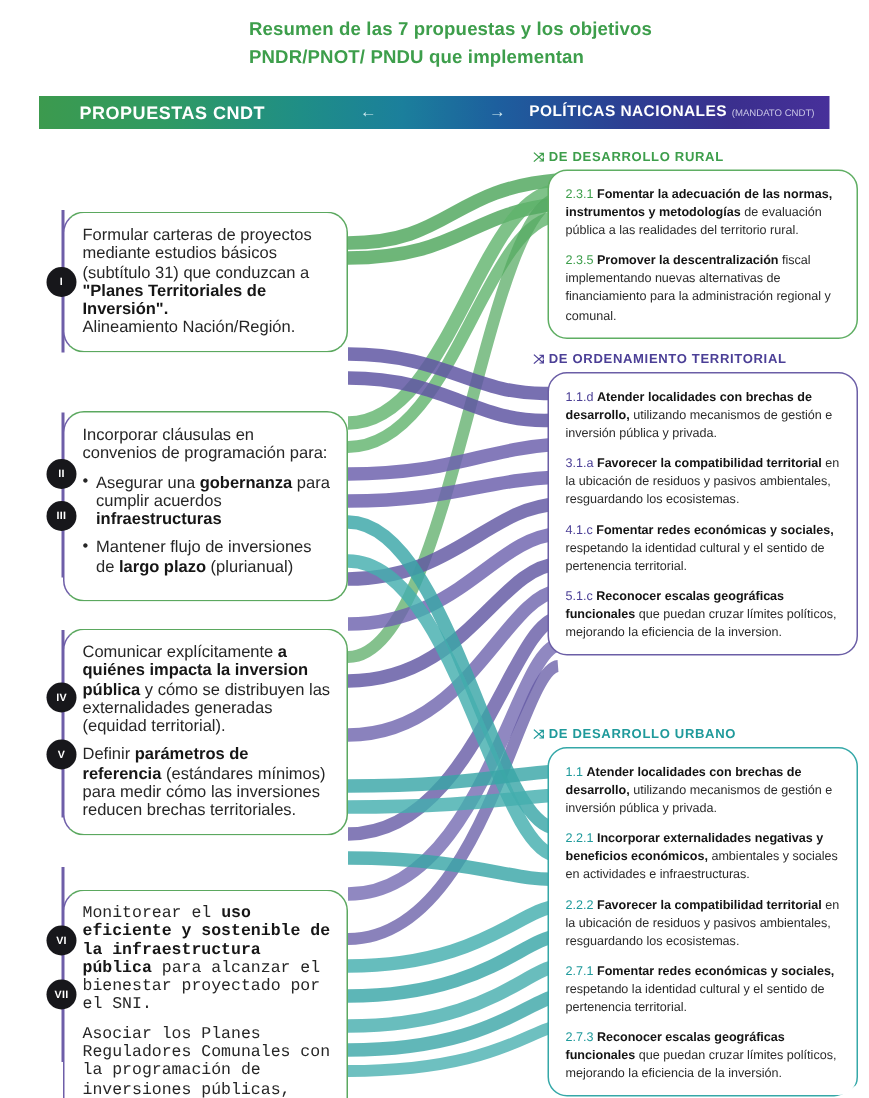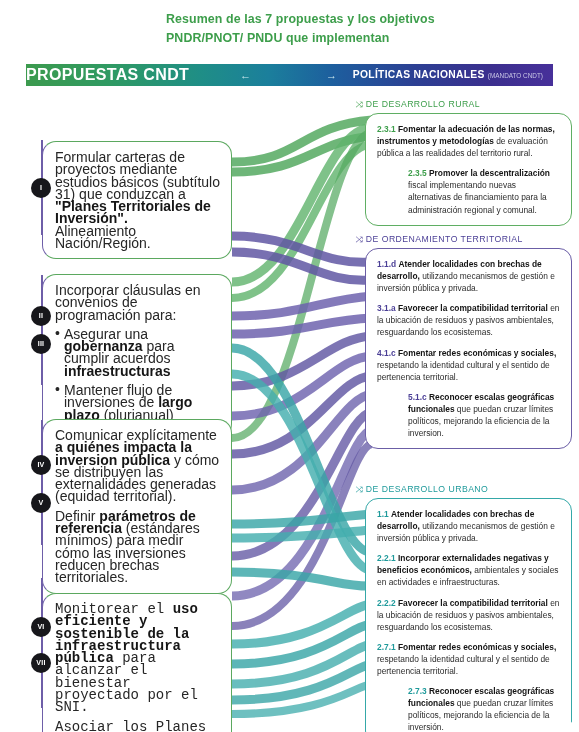--- a/index.html
+++ b/index.html
@@ -18,22 +18,22 @@
     font-size:12.4px;font-weight:bold;line-height:19px;
     color:#3d9e4b;letter-spacing:.1px;
   }
 
   
   #band{
     position:absolute;left:26px;top:64px;width:527px;height:22px;
     background:linear-gradient(to right,#3c9a4e 0%,#2f9a63 16%,#1f8e86 33%,#1b7f9c 46%,#1d5f9e 58%,#2c3f93 74%,#3b2f8e 88%,#47309a 100%);
   }
   #band .lbl-left{
-    position:absolute;left:0;top:0;height:22px;line-height:22px;
-    color:#fff;font-size:16px;font-weight:bold;letter-spacing:.35px;
+    position:absolute;left:27px;top:0;height:22px;line-height:22px;
+    color:#fff;font-size:12px;font-weight:bold;letter-spacing:.35px;
   }
   #band .arrows{
     position:absolute;left:214px;top:0;height:22px;line-height:22px;
     width:160px;color:#cfe9ef;font-size:11px;
   }
   #band .arrows .a1{position:absolute;left:0;}
   #band .arrows .a2{position:absolute;left:86px;}
   #band .lbl-right{
     position:absolute;right:10px;top:0;height:22px;line-height:22px;
     color:#fff;font-size:10.3px;font-weight:bold;letter-spacing:.3px;
@@ -46,55 +46,55 @@
 
   
   .lcard{
     position:absolute;left:42px;width:190px;
     background:#fff;
     border:1.3px solid #5ba85f;
     border-left:1.6px solid #6e5ea8;
     border-radius:14px;
     box-sizing:border-box;
     padding:9px 10px 9px 12px;
-    font-size:14px;line-height:12.3px;color:#262626;
+    font-size:11px;line-height:12.3px;color:#262626;
     z-index:6;
   }
   .lcard b{font-weight:bold;color:#161616;}
   .lcard .bul{padding-left:9px;position:relative;margin-bottom:7px;}
   .lcard .bul:before{content:"•";position:absolute;left:0;top:-1px;color:#262626;}
   .lcard p{margin:0 0 7px 0;}
   .lcard p:last-child{margin-bottom:0;}
 
   .rail{position:absolute;left:41px;width:1.6px;background:#6e5ea8;z-index:5;}
 
   .num{
     position:absolute;left:31px;width:20px;height:20px;border-radius:50%;
     background:#17171b;color:#fff;font-size:7.1px;font-weight:bold;
     display:flex;align-items:center;justify-content:center;
     letter-spacing:.2px;z-index:8;
   }
 
   
   .sec-head{
     position:absolute;left:356px;
-    font-size:8.7px;font-weight:normal;letter-spacing:.45px;
+    font-size:8.7px;font-weight:bold;letter-spacing:.45px;
     z-index:6;white-space:nowrap;
   }
   .sec-head .ar{font-size:8px;margin-right:3px;display:inline-block;transform:scaleX(1.15);}
   .rcard{
     position:absolute;left:365px;width:207px;
     background:#fff;border-radius:13px;box-sizing:border-box;
     padding:9px 11px 9px 11px;
     font-size:8.4px;line-height:12.1px;color:#2b2b2b;
     z-index:6;
   }
   .rcard p{margin:0 0 8px 0;}
-  .rcard p:last-child{margin-bottom:0;margin-left:31px;}
-  .rcard .code{font-weight:bold;}
+  .rcard p:last-child{margin-bottom:0;}
+  .rcard .code{font-weight:normal;}
   .rcard b{font-weight:bold;color:#141414;}
 
   .green .sec-head,.green.sec-head{color:#3d9e4b;}
   .purple .sec-head,.purple.sec-head{color:#4b3f96;}
   .teal .sec-head,.teal.sec-head{color:#1f9a9b;text-align:center;}
   .rcard.green{border:1.3px solid #5fae63;}
   .rcard.purple{border:1.3px solid #6b5ea6;}
   .rcard.teal{border:1.3px solid #35a8a8;}
   .rcard.green .code{color:#3d9e4b;}
   .rcard.purple .code{color:#4b3f96;}

